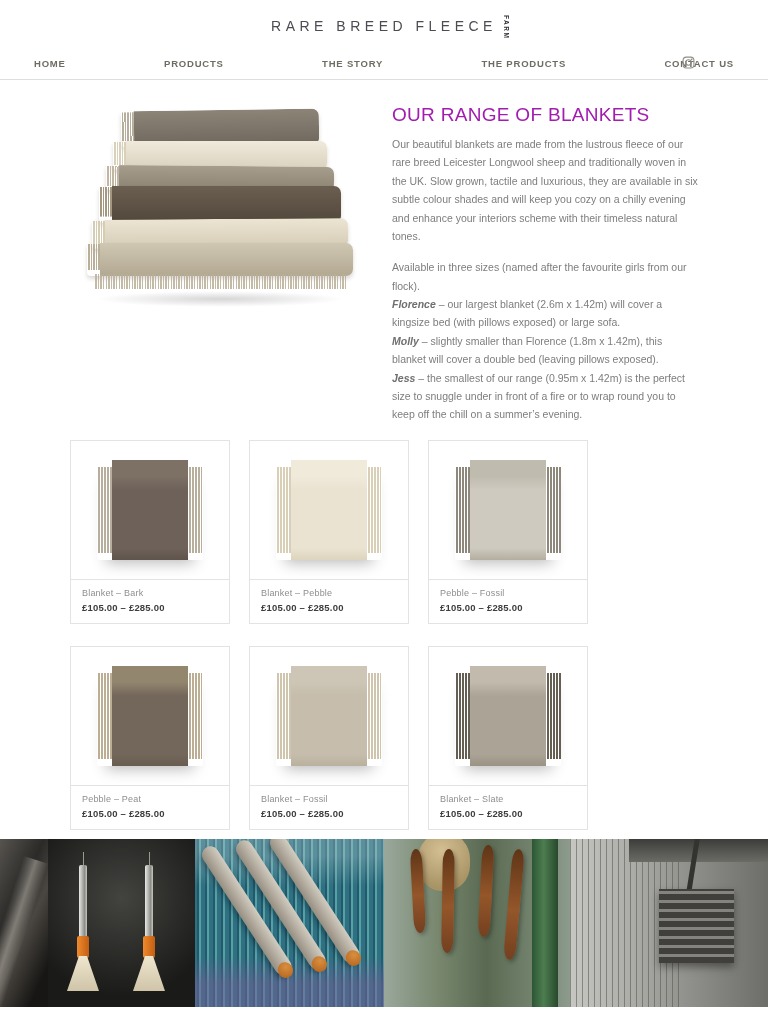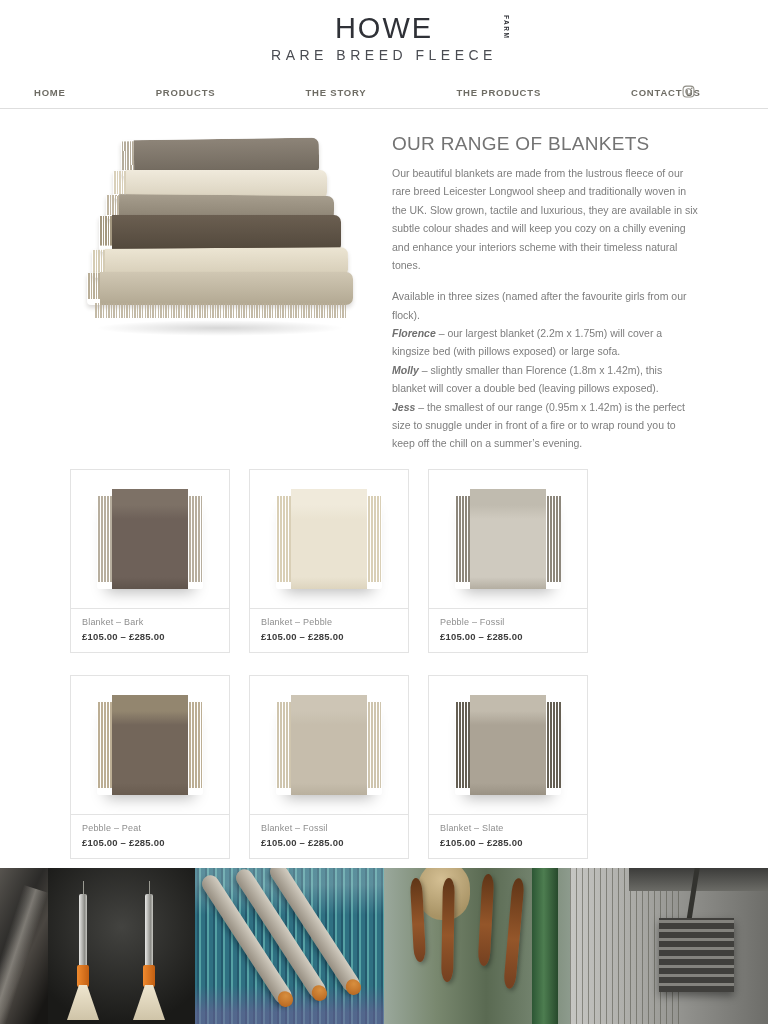--- a/index.html
+++ b/index.html
@@ -9,32 +9,32 @@
   
   .header { padding-top:14px; text-align:center; position:relative; }
   .logo { display:inline-block; position:relative; }
   .logo-main { font-size:29px; font-weight:400; letter-spacing:2px; color:#2f3137; line-height:1; }
   .logo-vert { position:absolute; right:-13px; top:1px; writing-mode:vertical-rl;
     font-size:6.5px; font-weight:700; letter-spacing:1.5px; color:#2f3137; }
   .logo-sub { margin-top:4px; font-size:14px; letter-spacing:4.5px; color:#4a4c52; }
 
   
   .nav { margin-top:12px; height:33px; border-bottom:1px solid #dedede;
-    display:flex; justify-content:flex-start; align-items:center; position:relative;gap:22px; }
+    display:flex; justify-content:space-between; align-items:center; position:relative; }
   .nav-item { font-size:9.5px; font-weight:700; letter-spacing:.8px; color:#6e6c64;
     padding:0 34px; cursor:pointer; }
   .nav-insta { position:absolute; left:682px; top:9px; line-height:0; cursor:pointer; }
 
   
   .content { width:628px; margin:24px auto 0; }
   .intro-row { display:flex; gap:22px; }
   .hero-col { width:300px; flex:none; position:relative; height:248px; }
   .text-col { flex:1; }
 
-  h1.page-title { font-size:19px; font-weight:400; color:#737373; letter-spacing:.3px; margin-bottom:9px; }
+  h1.page-title { font-size:19px; font-weight:400; color:#a21caf; letter-spacing:.3px; margin-bottom:9px; }
   .body-p { font-size:10.5px; line-height:1.75; color:#7d7d7d; }
   .body-p + .body-p { margin-top:13px; }
   .size-name { font-weight:700; font-style:italic; color:#6f6f6f; }
 
   
   .stack { position:absolute; left:14px; top:6px; width:272px; }
   .hl { margin:0 auto; border-radius:4px 7px 7px 4px; position:relative;
     background:
       repeating-linear-gradient(90deg, rgba(255,255,255,0) 0 1px, var(--f) 1px 2.6px) 0 10%/13px 80% no-repeat,
       linear-gradient(180deg, var(--c1), var(--c2)) 13px 0/calc(100% - 13px) 100% no-repeat;
@@ -109,21 +109,20 @@
     background:linear-gradient(180deg,#3c3c3a,#6b6b66); }
   .g5 .slats { position:absolute; right:34px; top:30%; width:38%; height:44%;
     background:repeating-linear-gradient(0deg,#403f3c 0 6px,#84837e 6px 9px); box-shadow:0 4px 8px rgba(0,0,0,.4); }
   .g5 .rod2 { position:absolute; right:76px; top:-6%; width:5px; height:70%; background:#33332f; transform:rotate(9deg); }
 </style>
 </head>
 <body>
 
 <div class="header">
   <div class="logo">
-    <div class="logo-main">HOWE</div>
     <div class="logo-vert">FARM</div>
     <div class="logo-sub">RARE BREED FLEECE</div>
   </div>
 </div>
 
 <div class="nav">
   <span class="nav-item">HOME</span>
   <span class="nav-item">PRODUCTS</span>
   <span class="nav-item">THE STORY</span>
   <span class="nav-item">THE PRODUCTS</span>
@@ -148,21 +147,21 @@
           <div class="hl hl5"></div>
           <div class="hl hl6"></div>
         <div class="stack-fringe"></div>
         <div class="stack-shadow"></div>
       </div>
     </div>
     <div class="text-col">
       <h1 class="page-title">OUR RANGE OF BLANKETS</h1>
       <p class="body-p">Our beautiful blankets are made from the lustrous fleece of our rare breed Leicester Longwool sheep and traditionally woven in the UK.  Slow grown, tactile and luxurious, they are available in six subtle colour shades and will keep you cozy on a chilly evening and enhance your interiors scheme with their timeless natural tones.</p>
       <p class="body-p"><span>Available in three sizes (named after the favourite girls from our flock).</span><br>
-        <span class="size-name">Florence</span><span> – our largest blanket (2.2m x 1.75m) will cover a kingsize bed (with pillows exposed) or large sofa.</span><br>
+        <span class="size-name">Florence</span><span> – our largest blanket (2.6m x 1.42m) will cover a kingsize bed (with pillows exposed) or large sofa.</span><br>
         <span class="size-name">Molly</span><span> – slightly smaller than Florence (1.8m x 1.42m), this blanket will cover a double bed (leaving pillows exposed).</span><br>
         <span class="size-name">Jess</span><span> – the smallest of our range (0.95m x 1.42m) is the perfect size to snuggle under in front of a fire or to wrap round you to keep off the chill on a summer’s evening.</span>
       </p>
     </div>
   </div>
 
   <div class="grid">
     <div class="card">
       <div class="card-img">
           <div class="blanket" style="--body: #6e6159; --band: #7d7166; --band2: #5f544c; --fringe: #b7ae9e;"></div>

